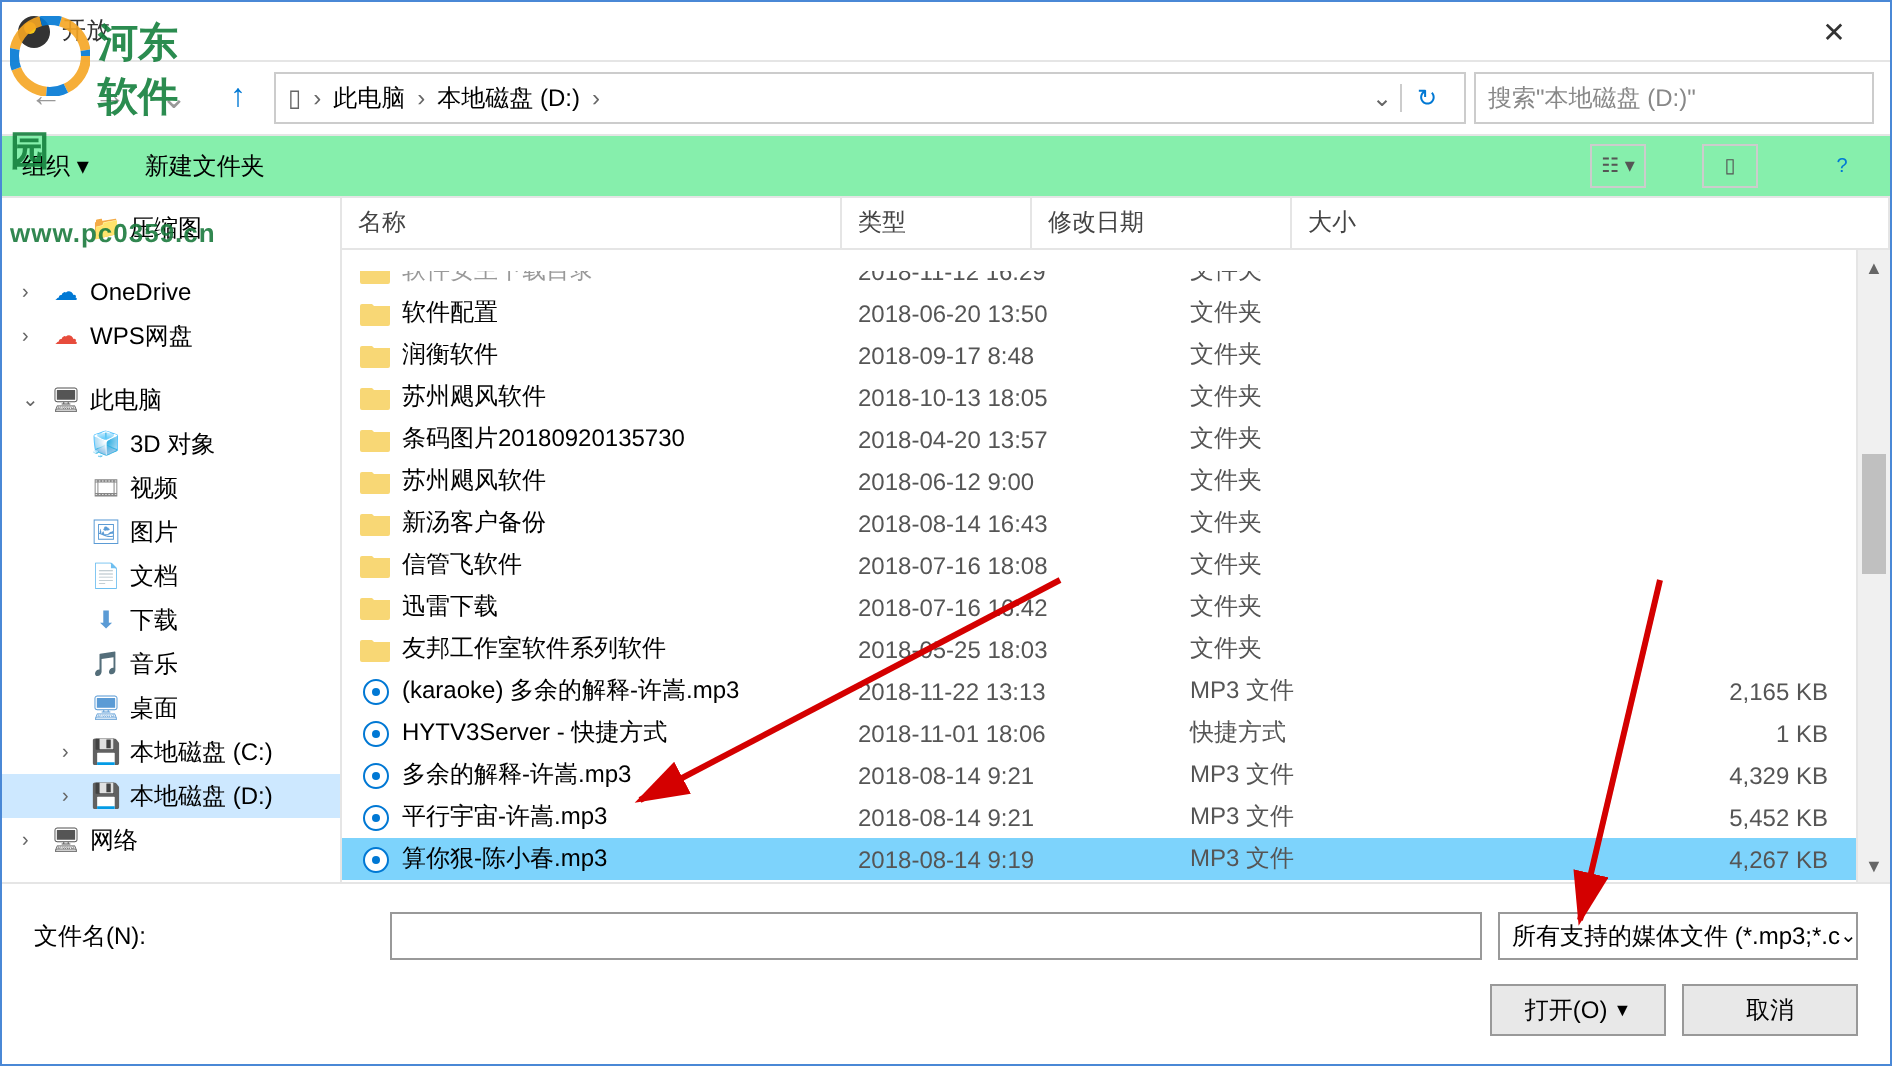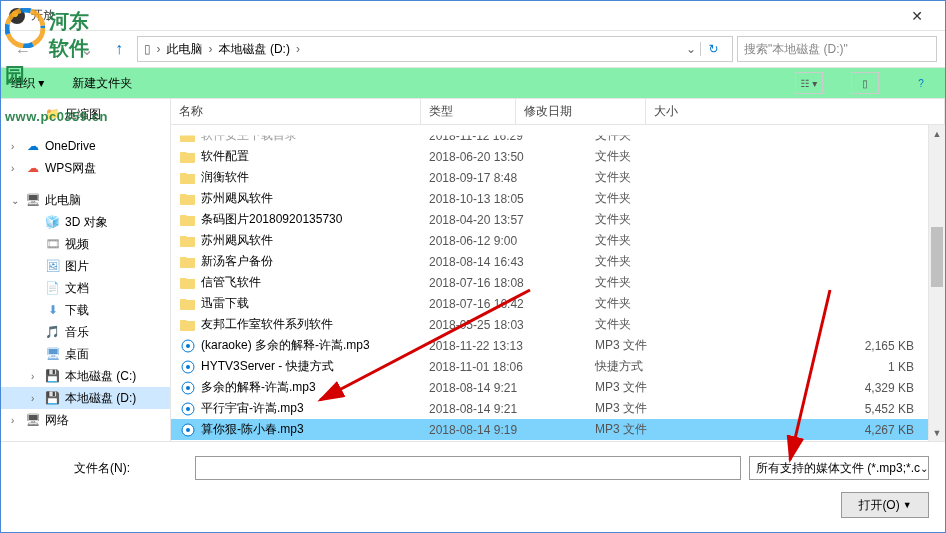--- a/index.html
+++ b/index.html
@@ -60,21 +60,21 @@
 .fcell.name { width: 228px; overflow: hidden; text-overflow: ellipsis; white-space: nowrap; }
 .fcell.date { width: 130px; color: #555; }
 .fcell.type { width: 95px; color: #555; margin-left: 36px; }
 .fcell.size { flex: 1; text-align: right; padding-right: 14px; color: #555; }
 .scrollbar-v { width: 17px; background: #f0f0f0; border-left: 1px solid #e5e5e5; display: flex; flex-direction: column; }
 .sb-btn { height: 17px; display: flex; align-items: center; justify-content: center; font-size: 9px; color: #666; cursor: pointer; }
 .sb-track { flex: 1; position: relative; }
 .sb-thumb { position: absolute; top: 30%; left: 2px; right: 2px; height: 60px; background: #c0c0c0; cursor: pointer; }
 .bottom { border-top: 1px solid #e5e5e5; padding: 14px 16px; display: flex; flex-direction: column; gap: 12px; font-size: 12px; }
 .fnrow { display: flex; align-items: center; gap: 8px; }
-.fnrow .label { width: 170px; text-align: center; }
+.fnrow .label { width: 170px; text-align: left; }
 .fnrow .input { flex: 1; height: 24px; border: 1px solid #999; padding: 0 6px; }
 .fnrow .combo { width: 180px; height: 24px; border: 1px solid #999; display: flex; align-items: center; padding: 0 6px; overflow: hidden; white-space: nowrap; cursor: pointer; }
 .fnrow .combo .dd { margin-left: auto; font-size: 10px; }
 .btnrow { display: flex; justify-content: flex-end; gap: 8px; }
 .btnrow .btn { width: 88px; height: 26px; border: 1px solid #999; background: #e8e8e8; cursor: pointer; font-size: 12px; display: flex; align-items: center; justify-content: center; }
 .btnrow .btn .dd { margin-left: 3px; font-size: 9px; }
 .watermark { position: absolute; top: 8px; left: 5px; z-index: 10; pointer-events: none; opacity: 0.9; }
 .wm-logo { width: 40px; height: 40px; border-radius: 50%; float: left; margin-right: 4px; position: relative; }
 .wm-text { color: #15803d; font-size: 20px; font-weight: bold; }
 .wm-url { color: #1b7a3e; font-size: 13px; font-weight: bold; clear: both; letter-spacing: 0.5px; margin-top: 20px; }
@@ -394,20 +394,21 @@
       <div class="combo">
         <span>所有支持的媒体文件 (*.mp3;*.c</span>
           <span class="dd">⌄</span>
       </div>
     </div>
     <div class="btnrow">
       <div class="btn">
           <span>打开(O)</span>
           <span class="dd">▼</span>
         </div>
+      <div class="btn">取消</div>
     </div>
   </div>
 </div>
 
 <div class="watermark">
   <div class="wm-logo">
     <svg width="40" height="40" viewBox="0 0 40 40">
         <circle cx="20" cy="20" r="18" fill="none" stroke="#f5a623" stroke-width="5" stroke-dasharray="20 10"></circle>
         <circle cx="20" cy="20" r="18" fill="none" stroke="#0078d4" stroke-width="5" stroke-dasharray="10 20" stroke-dashoffset="-20"></circle>
       </svg>

